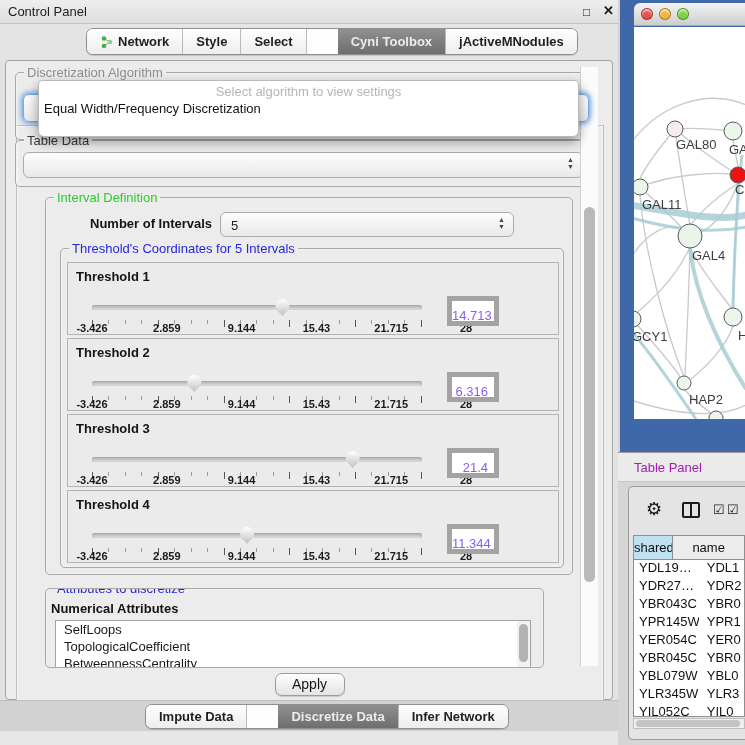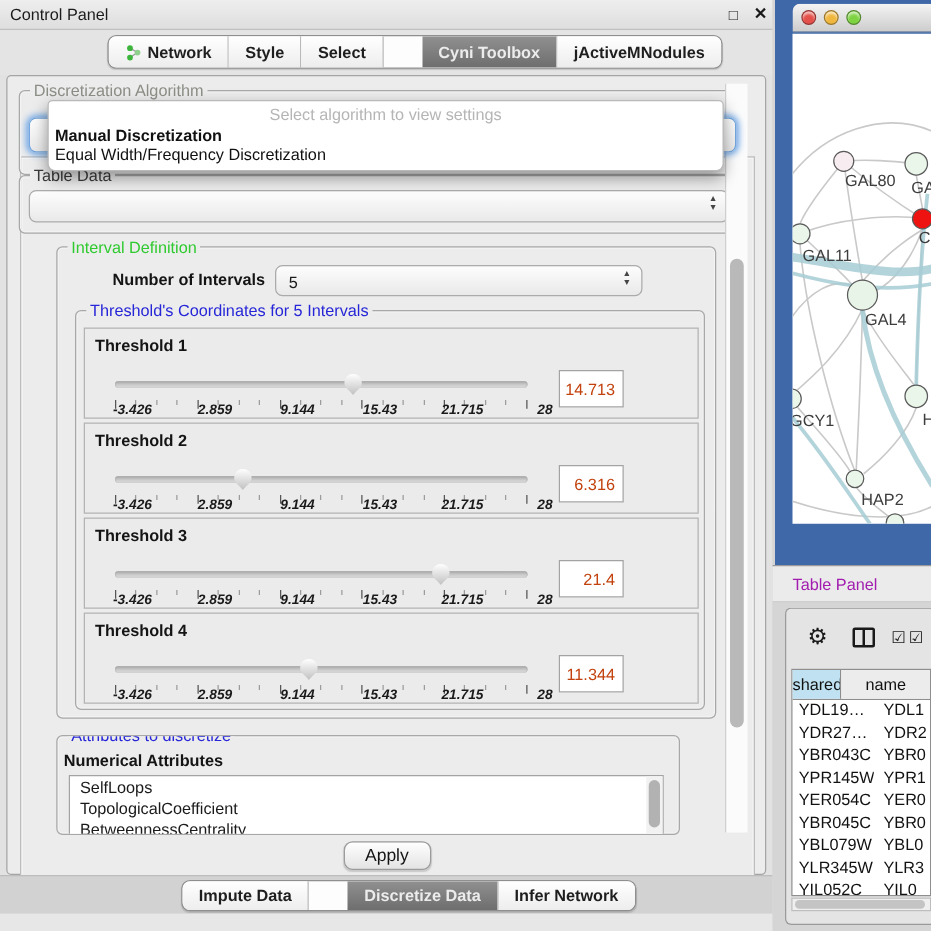--- a/index.html
+++ b/index.html
@@ -55,23 +55,23 @@
   .grp-thr { position:absolute; left:14px; top:50px; width:504px; height:320px; }
   .th-list { position:absolute; left:6px; top:13px; width:492px; }
   .th-row { position:relative; width:492px; height:73px; background:#ebebeb; border:1px solid #b3b3b3; margin-bottom:3px; }
   .th-lab { position:absolute; left:8px; top:6px; font-size:13px; font-weight:bold; color:#141414; }
   .th-slider { position:absolute; left:24px; top:34px; width:330px; height:22px; }
   .th-track { position:absolute; left:0; top:8px; width:100%; height:5px; border-radius:3px; background:linear-gradient(#a9a9a9,#e3e3e3); box-shadow:inset 0 0 1px #8a8a8a; }
   .th-thumb { position:absolute; top:2px; width:16px; height:18px; background:linear-gradient(#ffffff,#bdbdbd); clip-path:path("M8 17 C5.5 13.5 1 11.5 1 7 A7 7 0 1 1 15 7 C15 11.5 10.5 13.5 8 17 Z"); filter:drop-shadow(0 0 1px rgba(0,0,0,.55)); }
   .th-ticks { position:absolute; left:24px; top:57px; width:330px; height:8px; display:flex; justify-content:space-between; align-items:flex-start; }
   .tick { width:1px; height:4px; background:#9c9c9c; }
   .tick.major { height:7px; background:#555; }
-  .th-ticklabels { position:absolute; left:38px; top:59px; width:330px; height:12px;font-style:italic; }
+  .th-ticklabels { position:absolute; left:24px; top:59px; width:374px; height:12px; }
   .tlab { position:absolute; top:0; transform:translateX(-50%); font-size:11px; font-weight:bold; color:#1a1a1a; white-space:nowrap; }
-  .th-value { position:absolute; left:379px; top:33px; width:52px; height:30px; background:#ffffff; border:1px solid #a3a3a3; font-size:13px; color:#c2410c; text-align:right; padding:7px 6px 0 0; }
+  .th-value { position:absolute; left:379px; top:33px; width:52px; height:30px; background:#ffffff; border:5px solid #a3a3a3; font-size:13px; color:#8b5cf6; text-align:right; padding:7px 6px 0 0; }
 
   .grp-attr { left:44px; top:587px; width:499px; height:80px; overflow:hidden; }
   .attr-title { position:absolute; left:5px; top:12px; font-size:13px; font-weight:bold; color:#141414; }
   .attr-list { position:absolute; left:9px; top:31px; width:476px; height:49px; background:#ffffff; border:1px solid #a3a3a3; overflow:hidden; }
   .attr-item { font-size:13px; color:#1a1a1a; line-height:17px; padding-left:8px; white-space:nowrap; }
   .attr-scroll { position:absolute; right:1px; top:1px; width:13px; height:46px; background:#f2f2f2; }
   .attr-scroll .thumb { position:absolute; left:2px; top:3px; width:9px; height:38px; background:#b2b2b2; border-radius:5px; }
 
   .footer { position:absolute; left:1px; top:607px; width:605px; height:32px; }
   .apply-btn { position:absolute; left:50%; transform:translateX(-50%); top:5px; width:70px; height:23px; background:linear-gradient(#fefefe,#e4e4e4); border:1px solid #9c9c9c; border-radius:7px; font-size:14px; color:#141414; text-align:center; line-height:21px; box-shadow:0 1px 1px rgba(0,0,0,.15); }
@@ -158,21 +158,20 @@
       </div>
       <div class="combo algo-combo" style="left:17px; top:33px;">
         <span class="stepper">
             <span>▲</span>
             <span>▼</span>
           </span>
       </div>
       <div class="popup" style="left:32px; top:19px;">
         <div class="dd-prompt">Select algorithm to view settings</div>
         <div class="dd-opts">
-            <div class="dd-opt bold">Manual Discretization</div>
             <div class="dd-opt">Equal Width/Frequency Discretization</div>
           </div>
       </div>
 
       <div class="group grp-tdata" style="left:9px; top:79px;">
         <span class="glabel dark">Table Data</span>
       </div>
       <div class="combo tdata-combo" style="left:17px; top:91px;">
         <span class="stepper">
             <span>▲</span>

